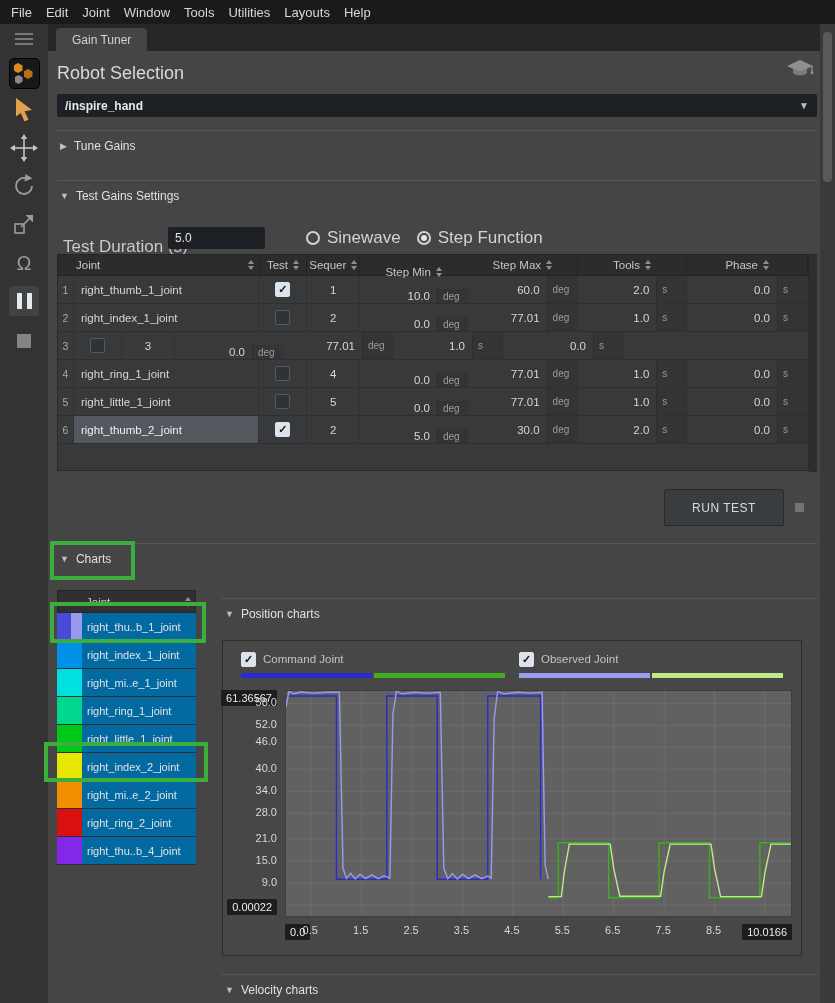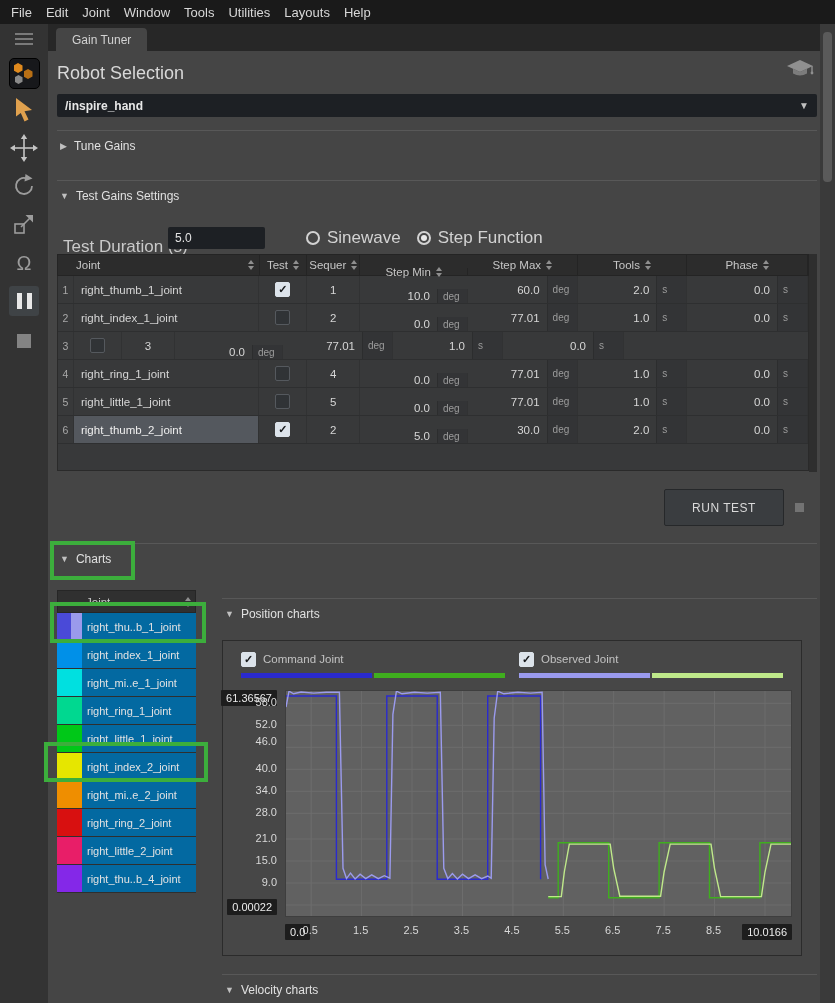--- a/index.html
+++ b/index.html
@@ -468,24 +468,20 @@
         <span class="swatch" style="background: rgb(230, 230, 0);"></span>
         <span class="jlabel">right_index_2_joint</span>
       </div>
       <div class="jitem">
         <span class="swatch" style="background: rgb(239, 142, 0);"></span>
         <span class="jlabel">right_mi..e_2_joint</span>
       </div>
       <div class="jitem">
         <span class="swatch" style="background: rgb(216, 16, 16);"></span>
         <span class="jlabel">right_ring_2_joint</span>
-      </div>
-      <div class="jitem">
-        <span class="swatch" style="background: rgb(232, 30, 104);"></span>
-        <span class="jlabel">right_little_2_joint</span>
       </div>
       <div class="jitem">
         <span class="swatch" style="background: rgb(132, 40, 232);"></span>
         <span class="jlabel">right_thu..b_4_joint</span>
       </div>
     </div>
 </div>
 
 <div class="section-h" style="top:598px;left:222px;width:595px">
   <span class="tri">▼</span>

